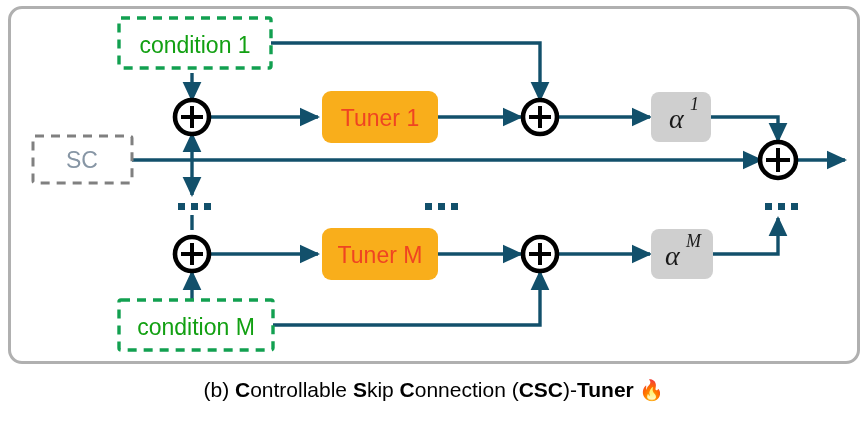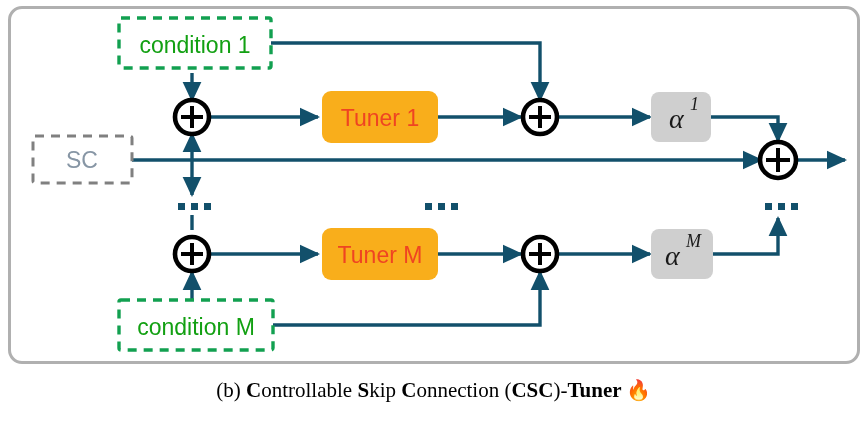--- a/index.html
+++ b/index.html
@@ -2,21 +2,21 @@
 <html><head>
 <meta charset="utf-8">
 <style>
   html,body{margin:0;padding:0;background:#ffffff;}
   body{font-family:"Liberation Sans",sans-serif;}
   #page{position:relative;width:868px;height:432px;background:#ffffff;overflow:hidden;}
   #frame{position:absolute;left:8px;top:6px;width:852px;height:358px;
          border:3px solid #b0b0b0;border-radius:14px;box-sizing:border-box;background:#fff;}
   #svg{position:absolute;left:0;top:0;width:868px;height:432px;}
   .cap{position:absolute;left:0;top:378px;width:868px;text-align:center;
-       font-size:21px;color:#000;font-family:Liberation Serif, serif;}
+       font-size:21px;color:#000;font-family:Liberation Sans, sans-serif;}
   .cap b{font-weight:bold;}
   .fire{font-size:20px;}
   .htxt{font-family:"Liberation Sans",sans-serif;}
   .alpha{font-family:"Liberation Serif",serif;font-style:italic;}
 </style>
 </head>
 <body>
 
 <div id="page">
 

